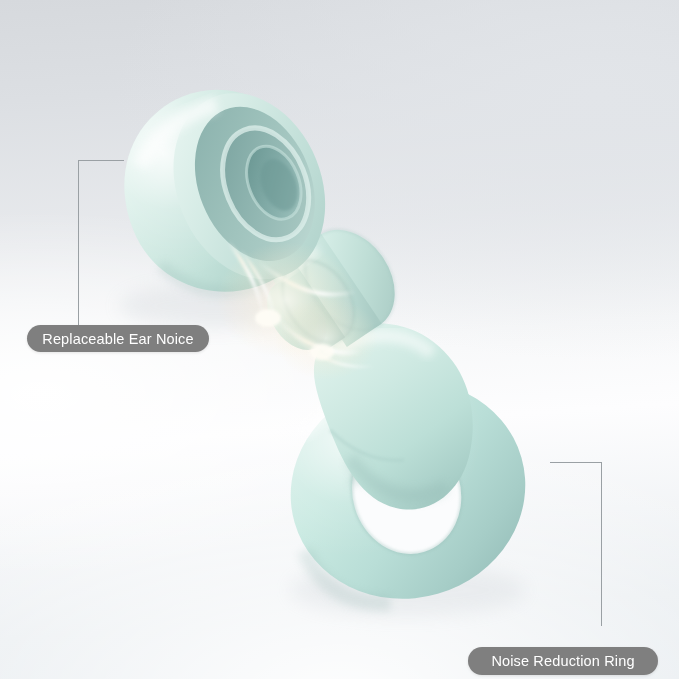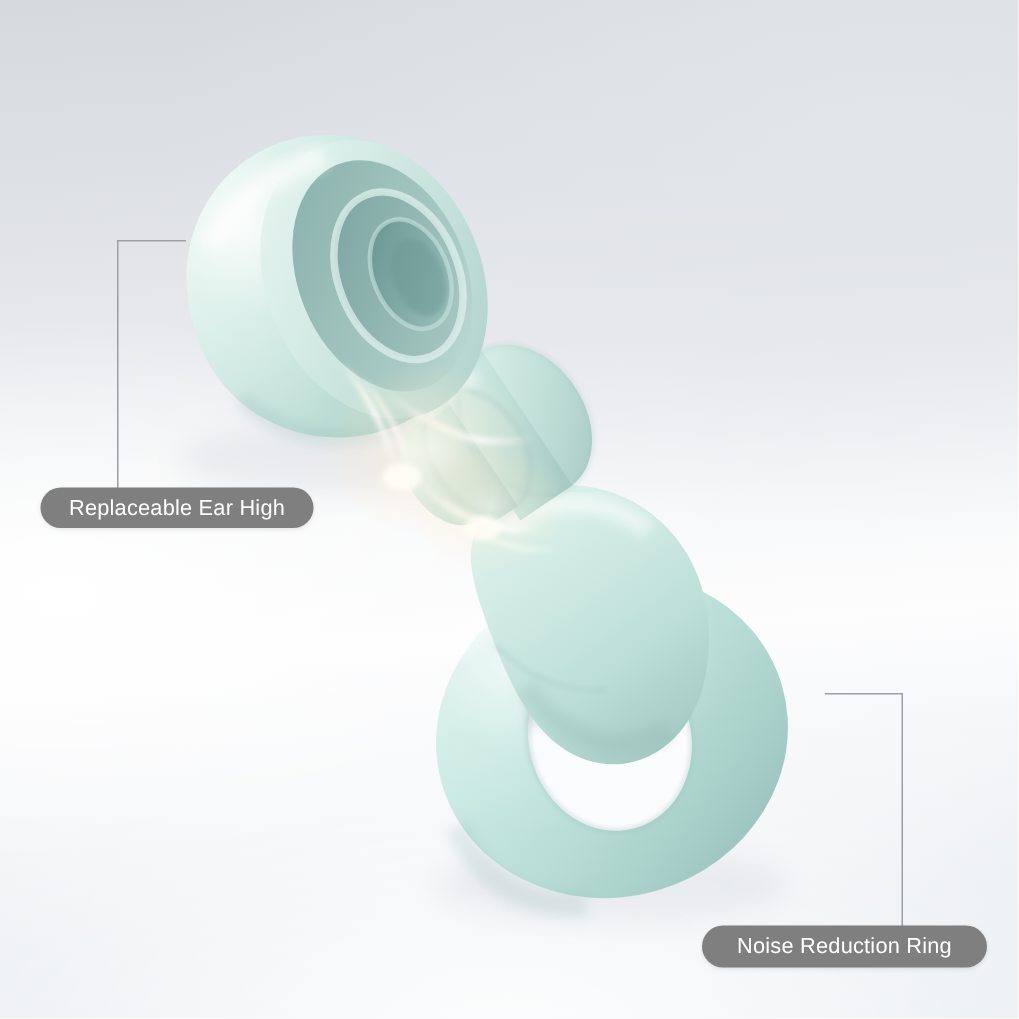--- a/index.html
+++ b/index.html
@@ -54,21 +54,21 @@
     background: #7f7f7f;
     color: #ffffff;
     border-radius: 999px;
     font-size: 14.5px;
     font-weight: 400;
     letter-spacing: 0.15px;
     white-space: nowrap;
     box-shadow: 0 1px 3px rgba(0,0,0,0.10);
   }
   #pill-ear-tips { left: 27px;  top: 325px; width: 182px; height: 27px; }
-  #pill-nr-ring  { left: 468px; top: 617px; width: 190px; height: 28px; }
+  #pill-nr-ring  { left: 468px; top: 647px; width: 190px; height: 28px; }
 
   
   #product {
     position: absolute;
     left: 0; top: 0;
     width: 679px; height: 679px;
     pointer-events: none;
   }
 </style>
 </head>
@@ -267,20 +267,20 @@
     </g>
   </svg>
 
 
   <div class="leader h" id="leader-left-h"></div>
   <div class="leader v" id="leader-left-v"></div>
   <div class="leader h" id="leader-right-h"></div>
   <div class="leader v" id="leader-right-v"></div>
 
   <div class="pill" id="pill-ear-tips">
-    <span>Replaceable Ear High</span>
+    <span>Replaceable Ear Noice</span>
   </div>
 
   <div class="pill" id="pill-nr-ring">
     <span>Noise Reduction Ring</span>
   </div>
 
 </div>
 
 </body></html>

